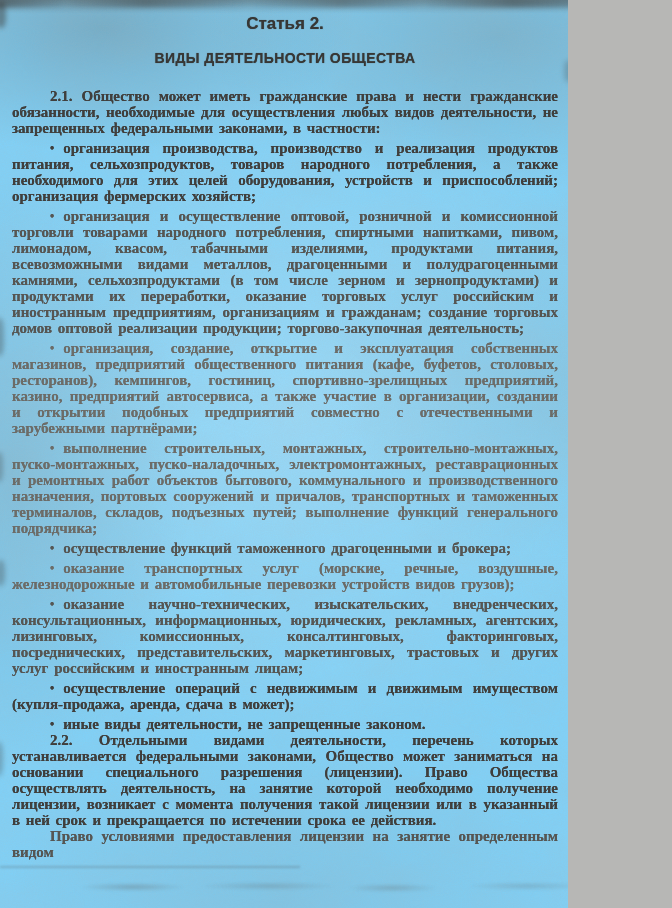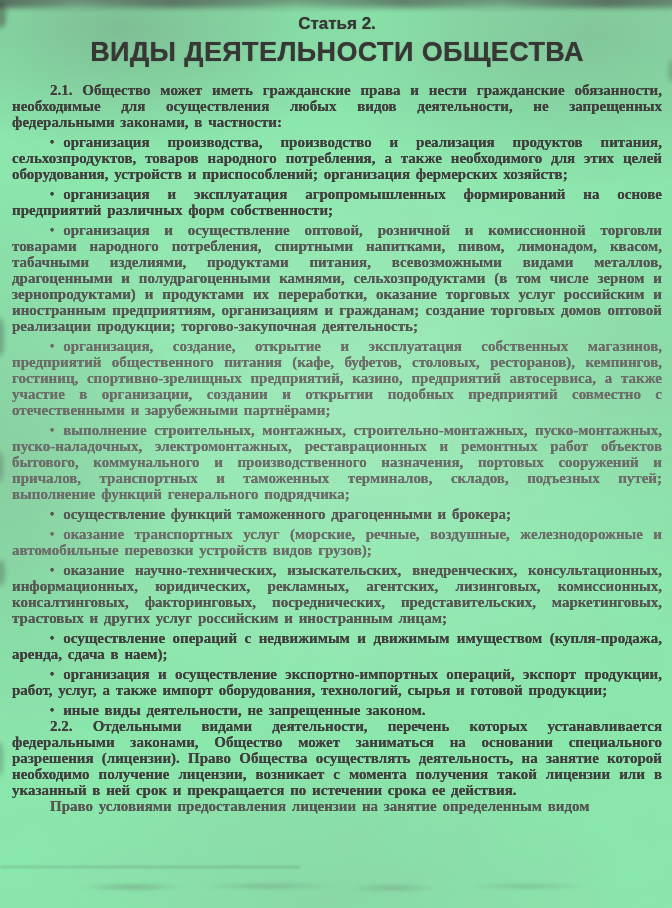--- a/index.html
+++ b/index.html
@@ -2,24 +2,24 @@
 <html lang="ru"><head>
 <meta charset="utf-8">
 <style>
   html, body {
     margin: 0;
     padding: 0;
     background: #b7b7b5;
   }
   .sheet {
     position: relative;
-    width: 672px;
+    width: 568px;
     height: 908px;
     overflow: hidden;
-    background: #86efac;
+    background: #7dd3fc;
     font-family: "Liberation Serif", serif;
   }
   
   .shade {
     position: absolute;
     inset: 0;
     pointer-events: none;
     background:
       radial-gradient(ellipse 360px 180px at 18% 3%, rgba(86,86,84,0.30), rgba(86,86,84,0) 70%),
       radial-gradient(ellipse 420px 220px at 88% 4%, rgba(95,95,93,0.26), rgba(95,95,93,0) 70%),
@@ -92,24 +92,24 @@
     font-weight: bold;
     color: #373735;
     text-shadow: 0 0 0.8px rgba(55,55,53,0.85);
   }
   .title-line1 {
     font-size: 17px;
     line-height: 20px;
     margin: 2px 0 0 0;
   }
   .title-line2 {
-    font-size: 27px;
+    font-size: 14px;
     line-height: 24px;
     letter-spacing: 0.4px;
-    margin: 6px 0 0 0;
+    margin: 12px 0 0 0;
   }
   p.body {
     margin: 0;
     font-size: 15px;
     line-height: 16px;
     text-align: justify;
     text-indent: 38px;
     word-spacing: 2px;
     text-shadow: 0 0 0.6px currentColor;
     font-weight: bold;
@@ -160,27 +160,25 @@
   <div class="faint-line"></div>
   <div class="bottom-marks"></div>
 
   <div class="content">
     <h1 class="title title-line1">Статья 2.</h1>
     <h2 class="title title-line2">ВИДЫ ДЕЯТЕЛЬНОСТИ ОБЩЕСТВА</h2>
 
     <p class="body first ink-1">2.1. Общество может иметь гражданские права и нести гражданские обязанности, необходимые для осуществления любых видов деятельности, не запрещенных федеральными законами, в частности:</p>
 
     <p class="body bullet ink-1"><span class="bullet-marker">•</span><span>организация производства, производство и реализация продуктов питания, сельхозпродуктов, товаров народного потребления, а также необходимого для этих целей оборудования, устройств и приспособлений; организация фермерских хозяйств;</span></p>
-    <p class="body bullet ink-1"><span class="bullet-marker">•</span><span>организация и эксплуатация агропромышленных формирований на основе предприятий различных форм собственности;</span></p>
     <p class="body bullet ink-2"><span class="bullet-marker">•</span><span>организация и осуществление оптовой, розничной и комиссионной торговли товарами народного потребления, спиртными напитками, пивом, лимонадом, квасом, табачными изделиями, продуктами питания, всевозможными видами металлов, драгоценными и полудрагоценными камнями, сельхозпродуктами (в том числе зерном и зернопродуктами) и продуктами их переработки, оказание торговых услуг российским и иностранным предприятиям, организациям и гражданам; создание торговых домов оптовой реализации продукции; торгово-закупочная деятельность;</span></p>
     <p class="body bullet ink-3"><span class="bullet-marker">•</span><span>организация, создание, открытие и эксплуатация собственных магазинов, предприятий общественного питания (кафе, буфетов, столовых, ресторанов), кемпингов, гостиниц, спортивно-зрелищных предприятий, казино, предприятий автосервиса, а также участие в организации, создании и открытии подобных предприятий совместно с отечественными и зарубежными партнёрами;</span></p>
     <p class="body bullet ink-3"><span class="bullet-marker">•</span><span>выполнение строительных, монтажных, строительно-монтажных, пуско-монтажных, пуско-наладочных, электромонтажных, реставрационных и ремонтных работ объектов бытового, коммунального и производственного назначения, портовых сооружений и причалов, транспортных и таможенных терминалов, складов, подъезных путей; выполнение функций генерального подрядчика;</span></p>
     <p class="body bullet ink-2"><span class="bullet-marker">•</span><span>осуществление функций таможенного драгоценными и брокера;</span></p>
     <p class="body bullet ink-3"><span class="bullet-marker">•</span><span>оказание транспортных услуг (морские, речные, воздушные, железнодорожные и автомобильные перевозки устройств видов грузов);</span></p>
     <p class="body bullet ink-2"><span class="bullet-marker">•</span><span>оказание научно-технических, изыскательских, внедренческих, консультационных, информационных, юридических, рекламных, агентских, лизинговых, комиссионных, консалтинговых, факторинговых, посреднических, представительских, маркетинговых, трастовых и других услуг российским и иностранным лицам;</span></p>
-    <p class="body bullet ink-1"><span class="bullet-marker">•</span><span>осуществление операций с недвижимым и движимым имуществом (купля-продажа, аренда, сдача в наем);</span></p>
-    <p class="body bullet ink-1"><span class="bullet-marker">•</span><span>организация и осуществление экспортно-импортных операций, экспорт продукции, работ, услуг, а также импорт оборудования, технологий, сырья и готовой продукции;</span></p>
+    <p class="body bullet ink-1"><span class="bullet-marker">•</span><span>осуществление операций с недвижимым и движимым имуществом (купля-продажа, аренда, сдача в может);</span></p>
     <p class="body bullet ink-1"><span class="bullet-marker">•</span><span>иные виды деятельности, не запрещенные законом.</span></p>
 
     <p class="body ink-1">2.2. Отдельными видами деятельности, перечень которых устанавливается федеральными законами, Общество может заниматься на основании специального разрешения (лицензии). Право Общества осуществлять деятельность, на занятие которой необходимо получение лицензии, возникает с момента получения такой лицензии или в указанный в ней срок и прекращается по истечении срока ее действия.</p>
     <p class="body ink-2">Право условиями предоставления лицензии на занятие определенным видом</p>
   </div>
 </div>
 
 </body></html>

